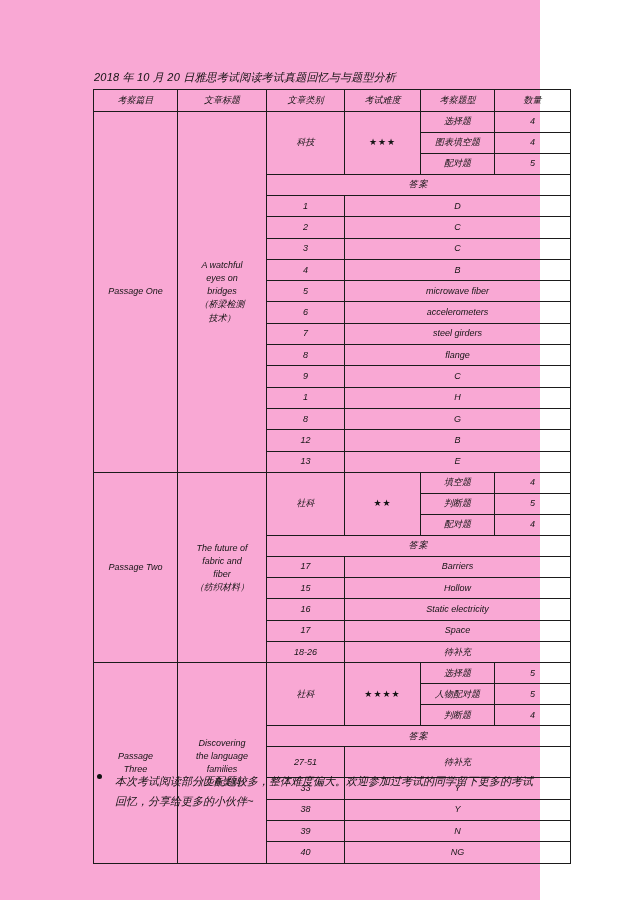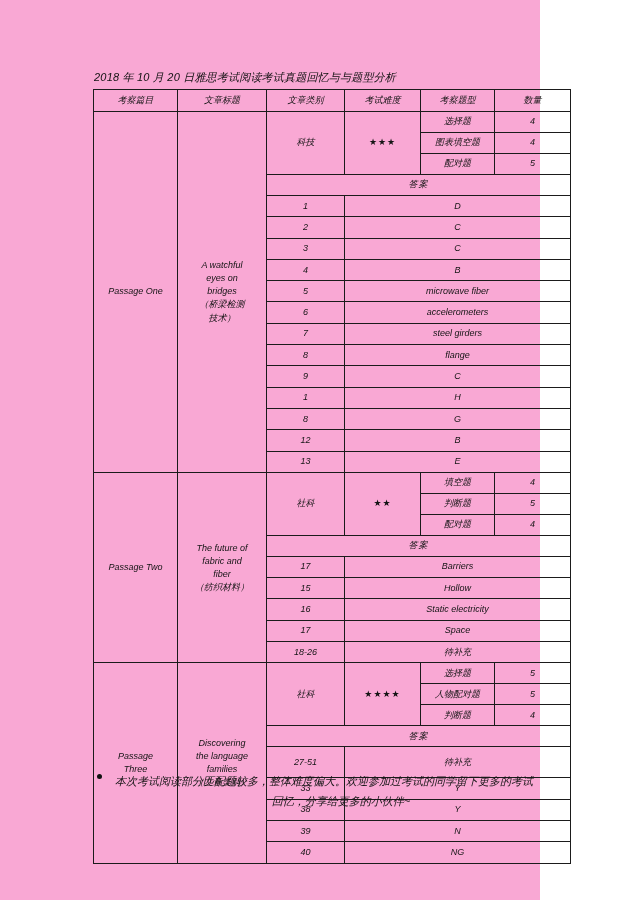--- a/index.html
+++ b/index.html
@@ -104,21 +104,20 @@
     background: #111;
   }
   .note-text {
     display: block;
     padding-left: 18px;
     text-indent: 0;
   }
   .note-line2 {
     display: block;
     padding-left: 18px;
-    text-align: center;
   }
 </style>
 </head>
 <body>
 
 <div class="page">
 
   <div class="doc-title">2018 年 10 月 20 日雅思考试阅读考试真题回忆与与题型分析</div>
 
   <table class="main">

